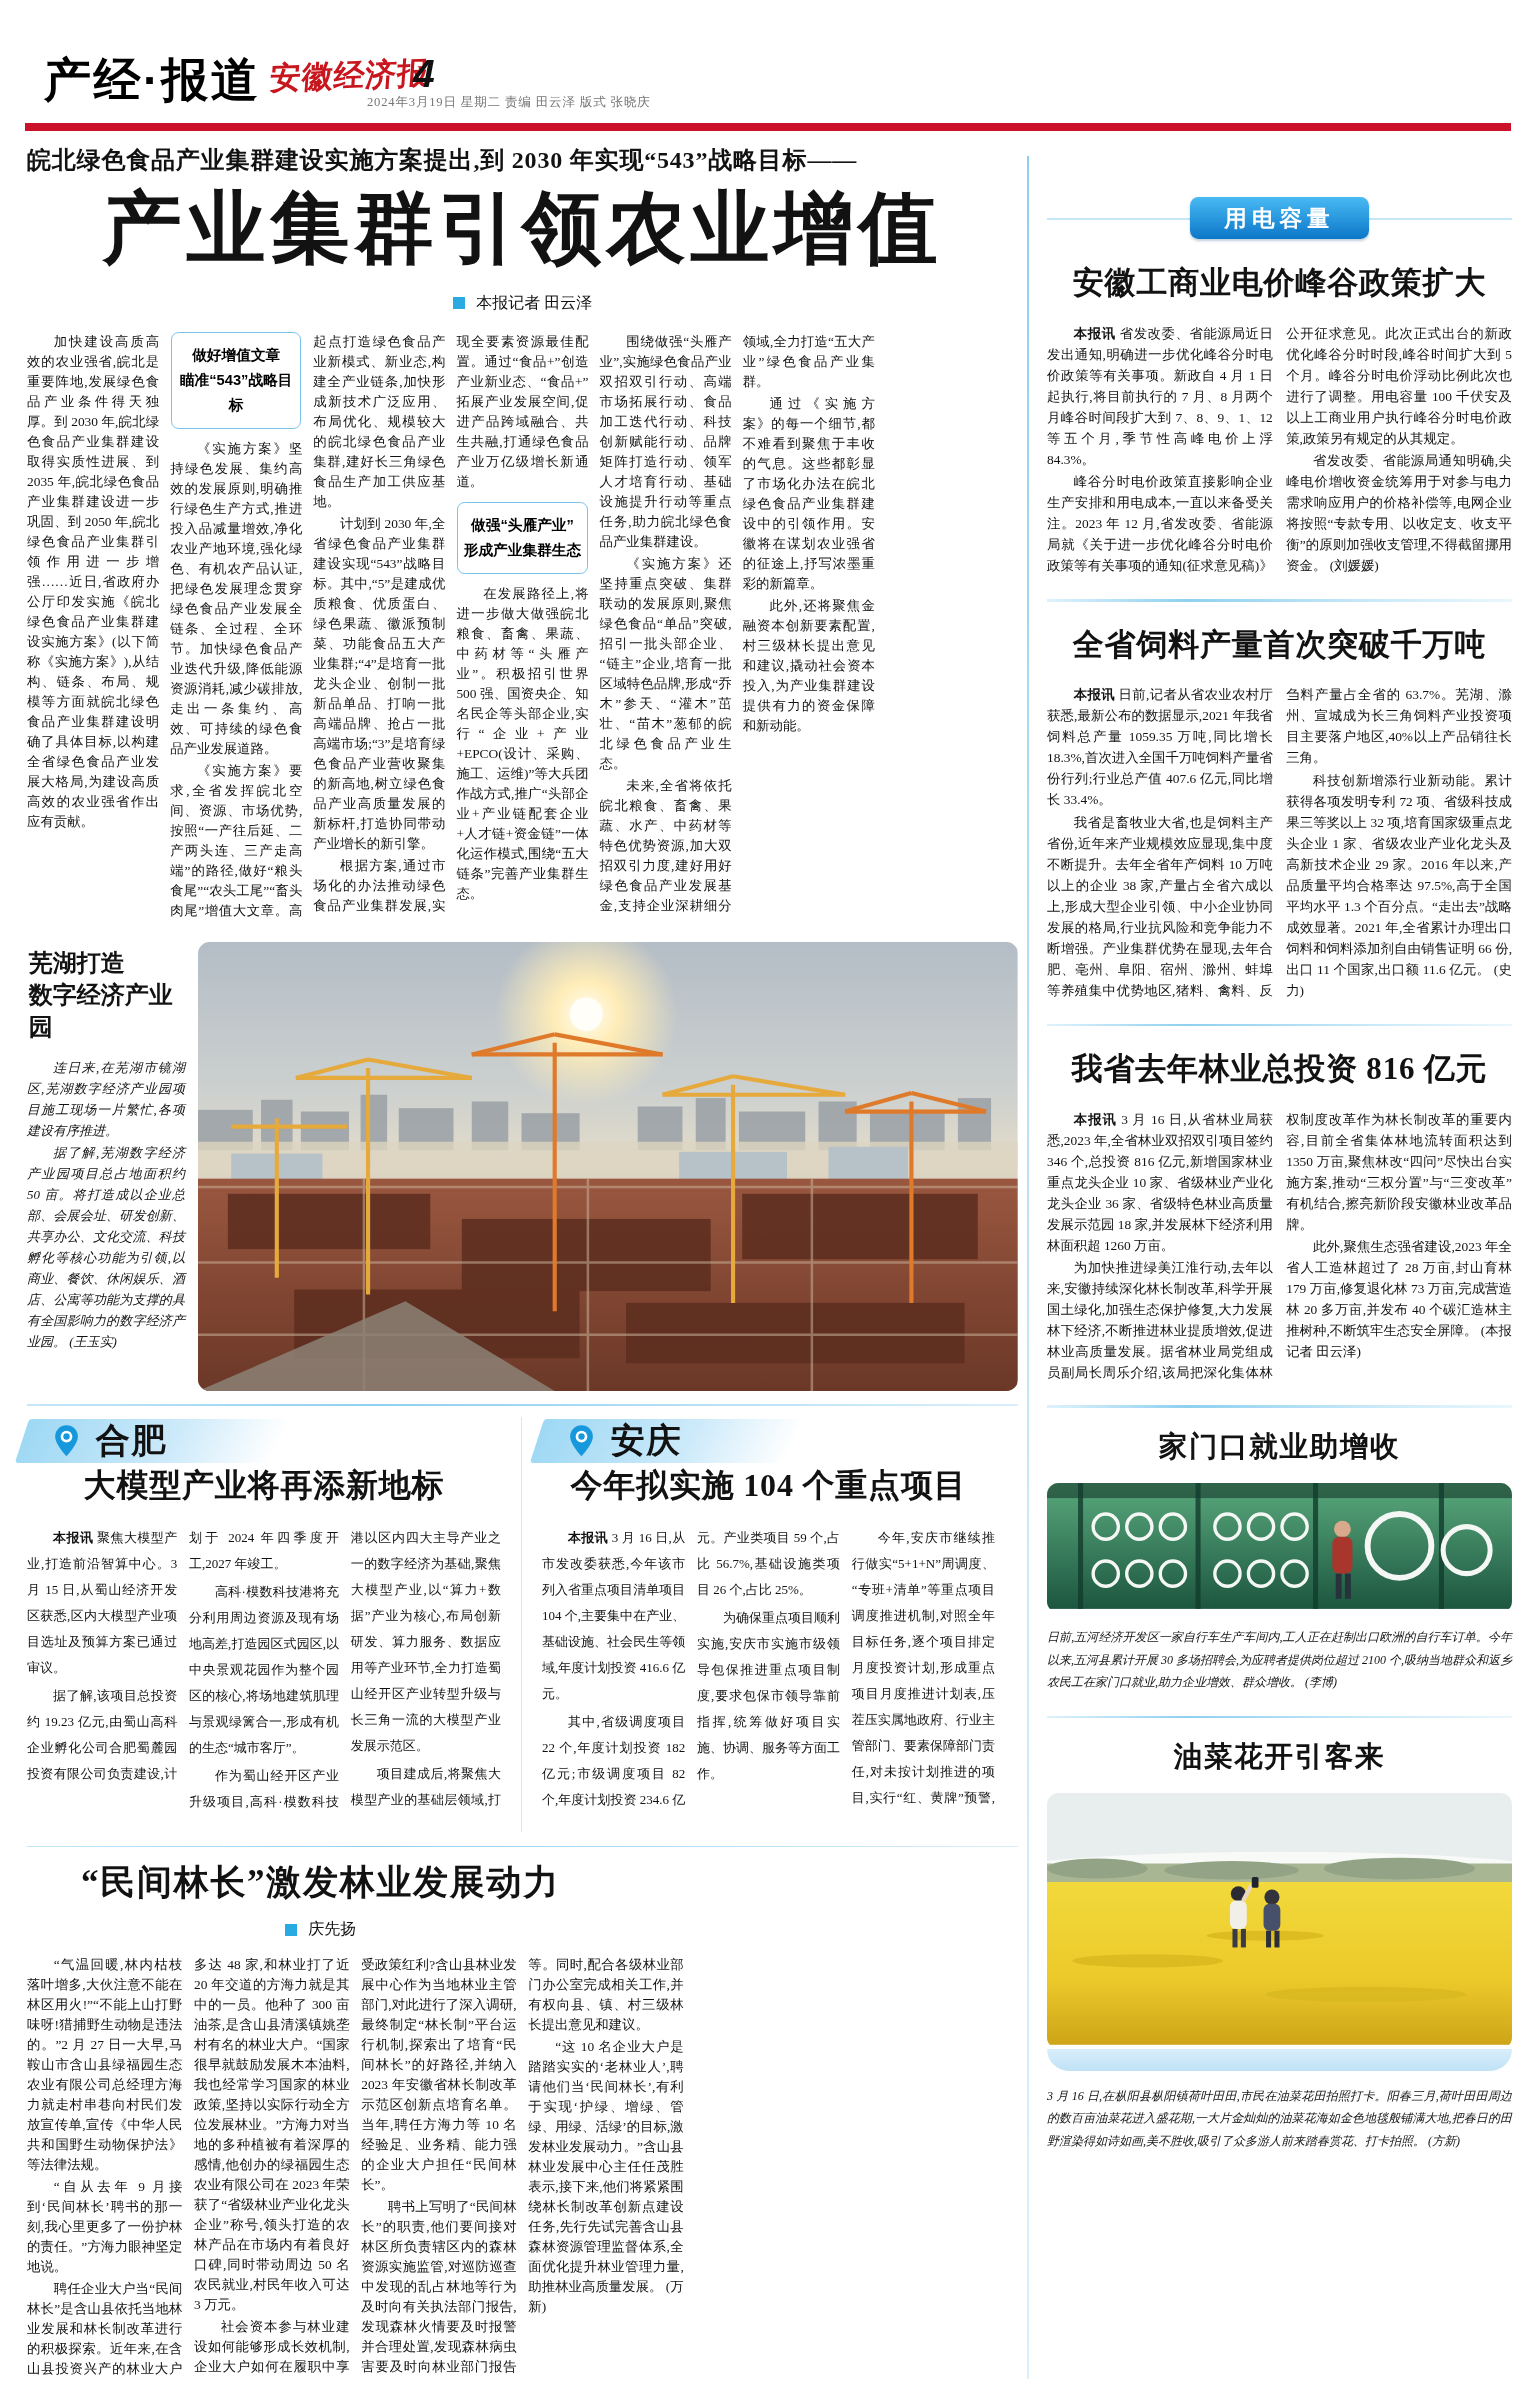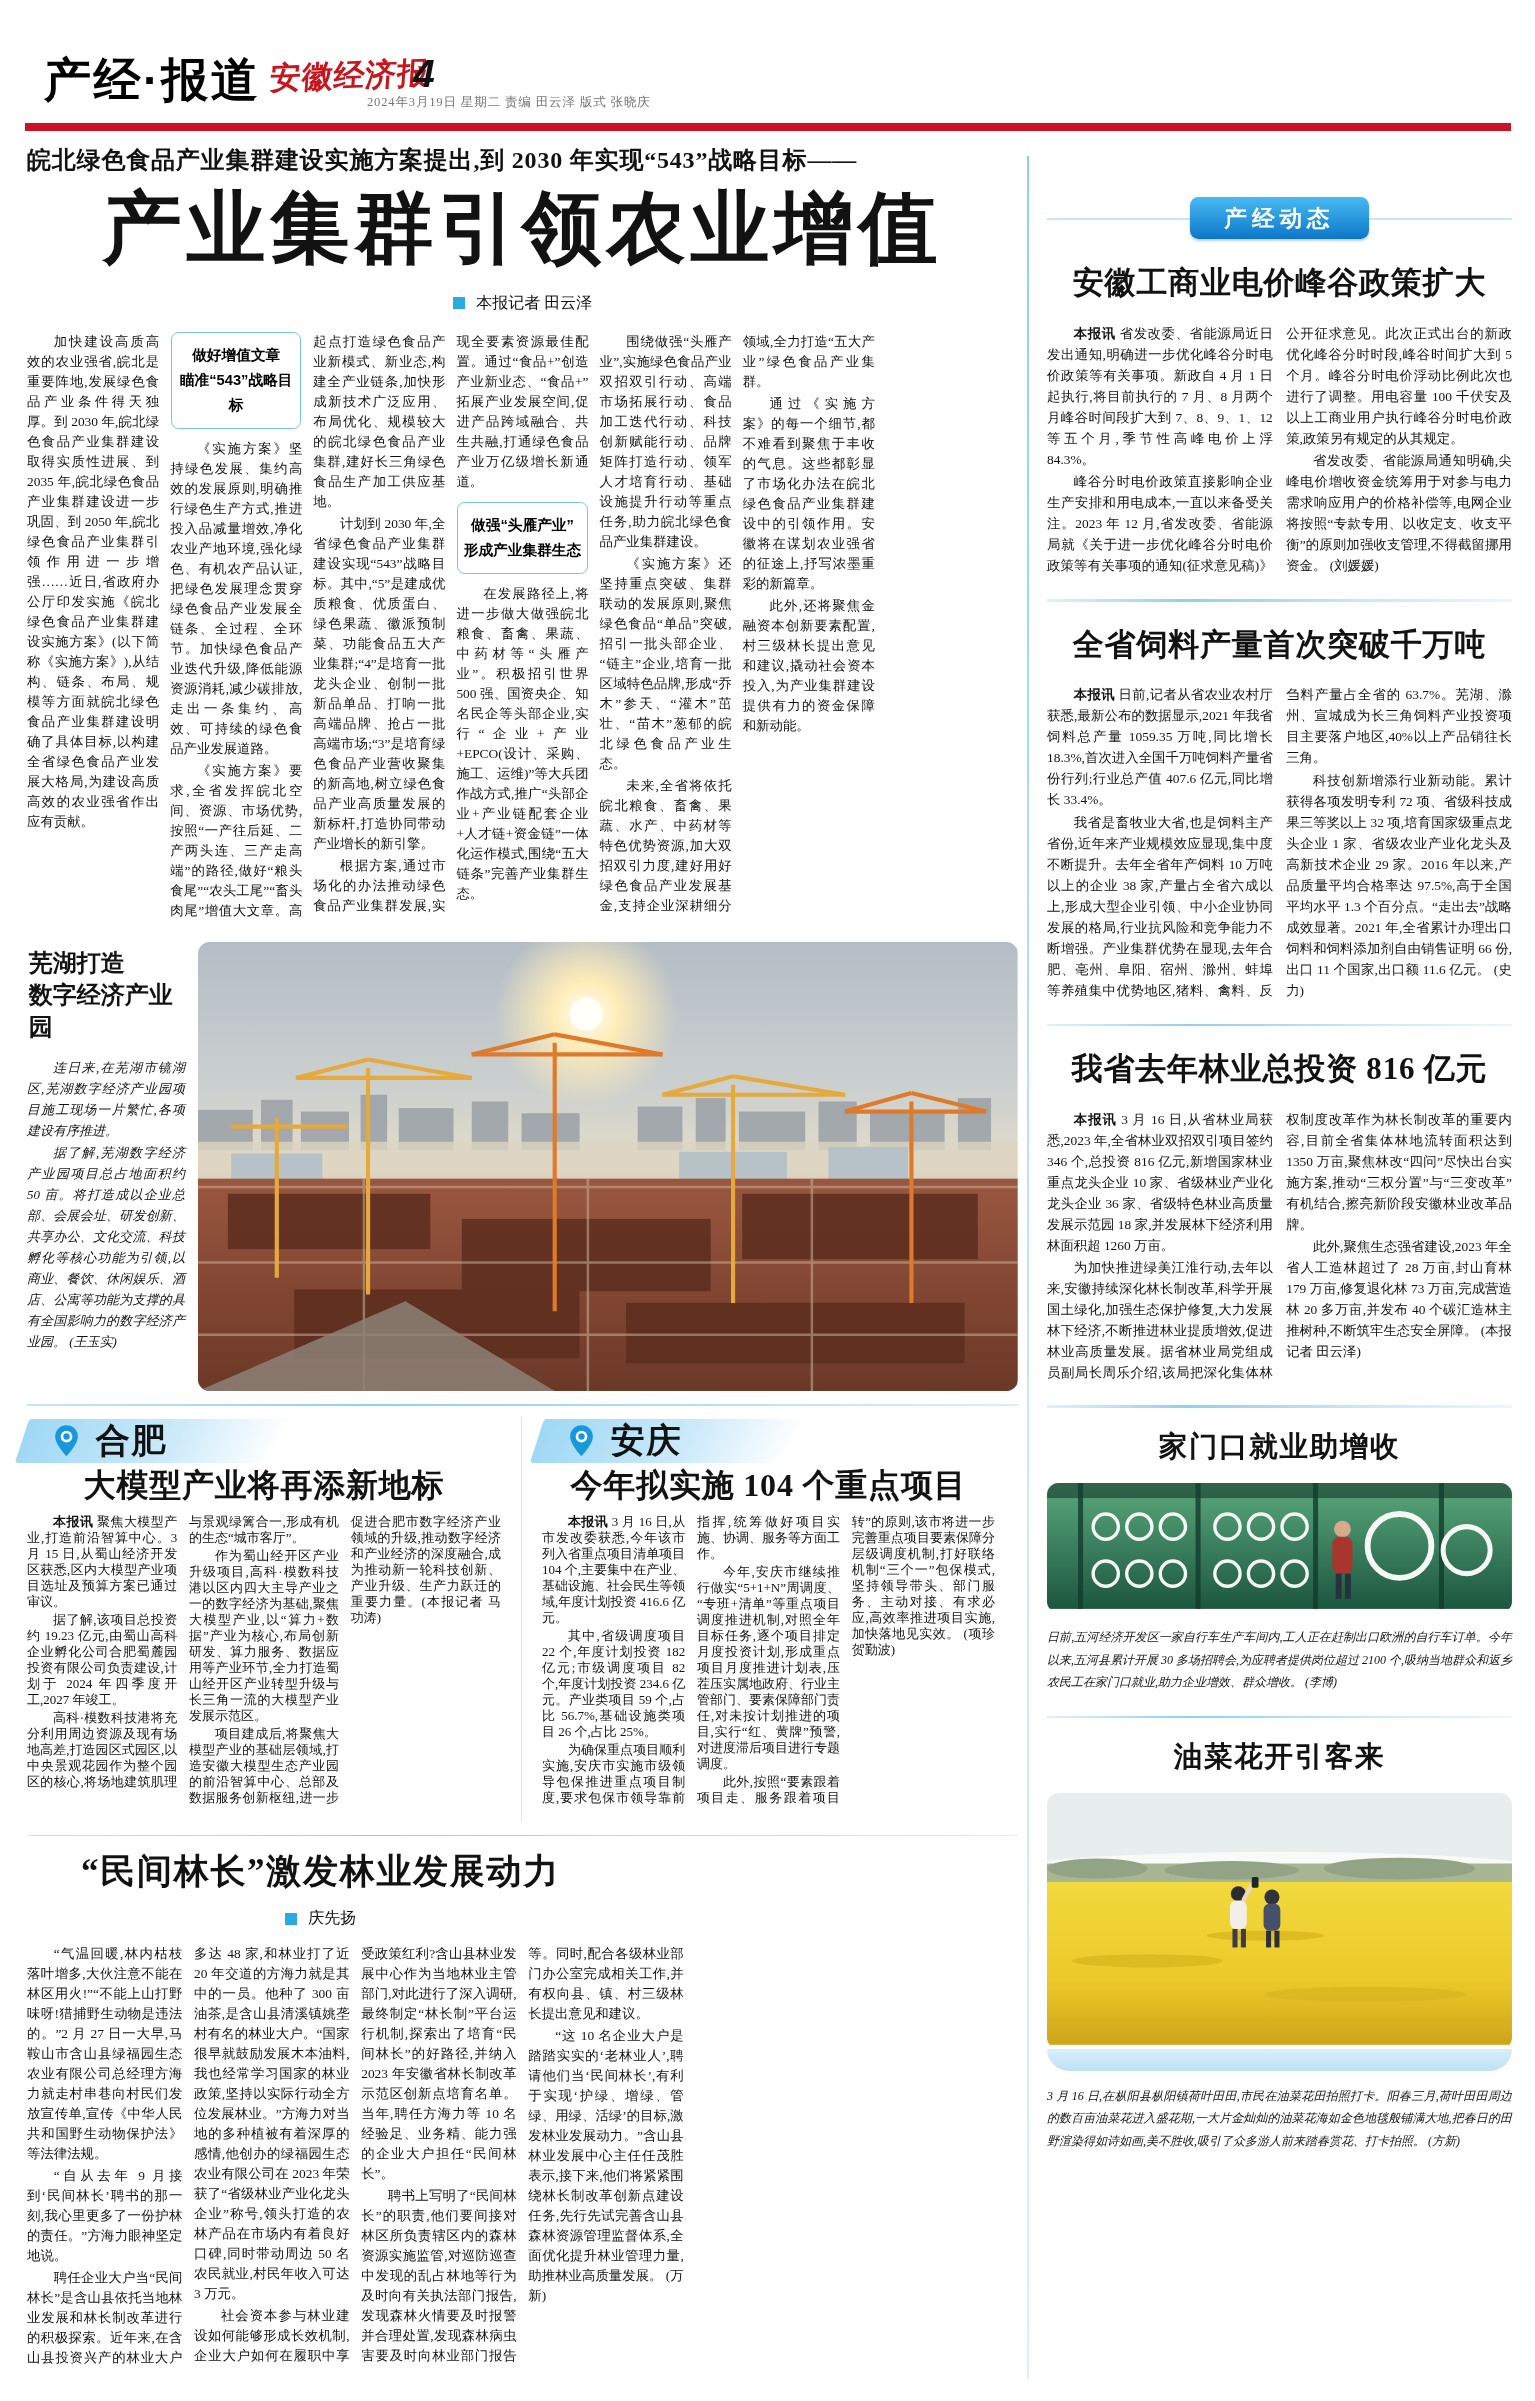--- a/index.html
+++ b/index.html
@@ -49,22 +49,22 @@
   .city-row{display:flex;margin-top:11.7px;}
   .city-col{width:474px;}
   .city-col + .city-col{border-left:1.7px solid #cfeafa;padding-left:20px;margin-left:20px;}
   .city-badge{position:relative;height:47px;display:flex;align-items:center;gap:11.7px;padding-left:22px;}
   .city-band{position:absolute;left:-5px;top:1.7px;width:277px;height:44px;
         background:linear-gradient(100deg,#9ed8f4 0%,#cdeafa 55%,rgba(255,255,255,0) 92%);
         transform:skewX(-18deg);border-radius:3.4px;}
   .pin{position:relative;width:35px;height:35px;flex:none;}
   .city-name{position:relative;font-size:34px;font-weight:bold;letter-spacing:1.7px;}
   .city-headline{font-size:32px;font-weight:bold;text-align:center;margin-top:0;letter-spacing:0.8px;}
-  .cols-3{margin-top:6px;height:307px;column-count:3;column-gap:11.7px;column-fill:auto;
-        font-size:13px;line-height:16px;text-align:justify;overflow:hidden;}
+  .cols-3{margin-top:17px;height:307px;column-count:3;column-gap:11.7px;column-fill:auto;
+        font-size:13px;line-height:26px;text-align:justify;overflow:hidden;}
 
   
   .bottom-art{margin-top:11.7px;}
   .bottom-head-wrap{width:587px;text-align:center;}
   .bottom-headline{font-size:35px;font-weight:bold;letter-spacing:1.7px;}
   .bottom-byline{margin-top:13.4px;}
   .cols-6{margin-top:15px;height:436px;column-count:6;column-gap:11.7px;column-fill:auto;
         font-size:13.4px;line-height:20px;text-align:justify;overflow:hidden;}
 
   
@@ -287,21 +287,21 @@
           <p data-name="paragraph">聘书上写明了“民间林长”的职责,他们要间接对林区所负责辖区内的森林资源实施监管,对巡防巡查中发现的乱占林地等行为及时向有关执法部门报告,发现森林火情要及时报警并合理处置,发现森林病虫害要及时向林业部门报告等。同时,配合各级林业部门办公室完成相关工作,并有权向县、镇、村三级林长提出意见和建议。</p>
           <p data-name="paragraph">“这 10 名企业大户是踏踏实实的‘老林业人’,聘请他们当‘民间林长’,有利于实现‘护绿、增绿、管绿、用绿、活绿’的目标,激发林业发展动力。”含山县林业发展中心主任任茂胜表示,接下来,他们将紧紧围绕林长制改革创新点建设任务,先行先试完善含山县森林资源管理监督体系,全面优化提升林业管理力量,助推林业高质量发展。 (万新)</p>
         </div>
     </div>
   </div>
 
   <div class="sidebar" data-name="sidebar">
 
     <div class="pj-badge-wrap" data-name="sidebar-badge-wrap">
       <div class="pj-line" data-name="badge-rule"></div>
-      <div class="pj-ribbon" data-name="sidebar-badge">产经动态</div>
+      <div class="pj-ribbon" data-name="sidebar-badge">用电容量</div>
     </div>
 
     <div class="side-article" data-name="electricity-article">
       <div class="side-headline" data-name="article-headline">安徽工商业电价峰谷政策扩大</div>
       <div class="side-cols" data-name="article-body">
           <p data-name="paragraph"><b>本报讯</b> 省发改委、省能源局近日发出通知,明确进一步优化峰谷分时电价政策等有关事项。新政自 4 月 1 日起执行,将目前执行的 7 月、8 月两个月峰谷时间段扩大到 7、8、9、1、12 等五个月,季节性高峰电价上浮 84.3%。</p>
           <p data-name="paragraph">峰谷分时电价政策直接影响企业生产安排和用电成本,一直以来备受关注。2023 年 12 月,省发改委、省能源局就《关于进一步优化峰谷分时电价政策等有关事项的通知(征求意见稿)》公开征求意见。此次正式出台的新政优化峰谷分时时段,峰谷时间扩大到 5 个月。峰谷分时电价浮动比例此次也进行了调整。用电容量 100 千伏安及以上工商业用户执行峰谷分时电价政策,政策另有规定的从其规定。</p>
           <p data-name="paragraph">省发改委、省能源局通知明确,尖峰电价增收资金统筹用于对参与电力需求响应用户的价格补偿等,电网企业将按照“专款专用、以收定支、收支平衡”的原则加强收支管理,不得截留挪用资金。 (刘媛媛)</p>
         </div>
     </div>

